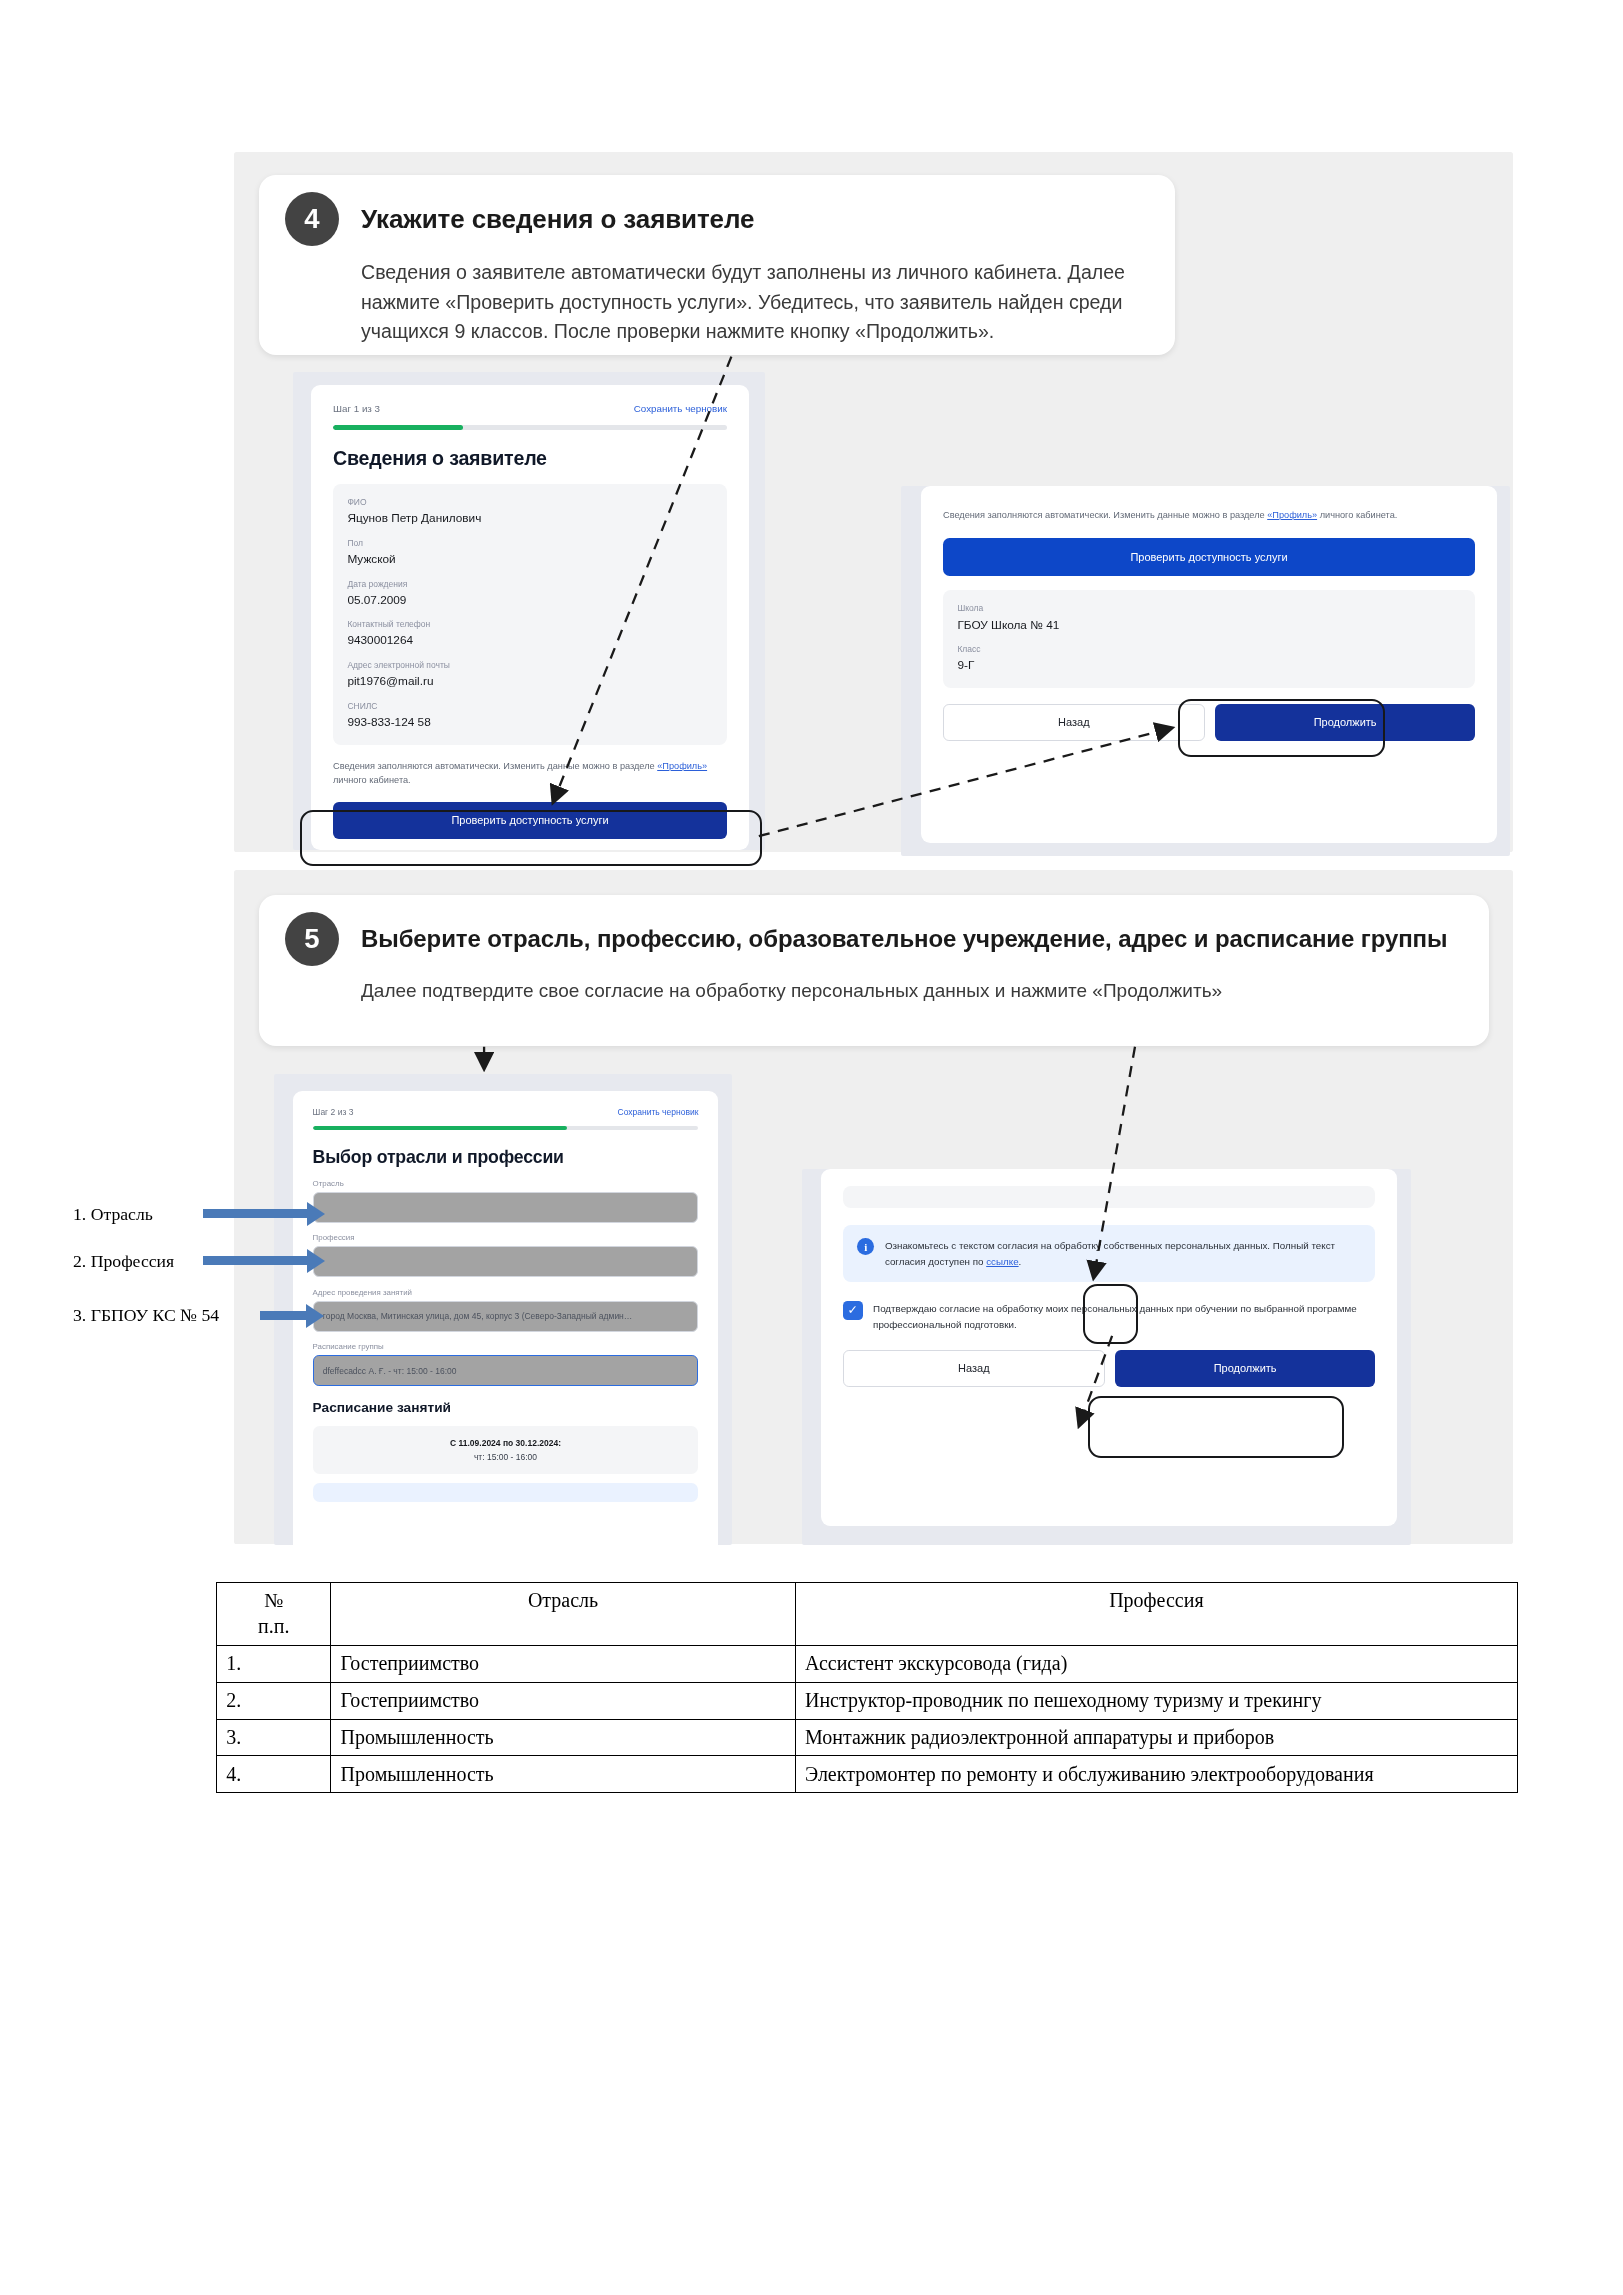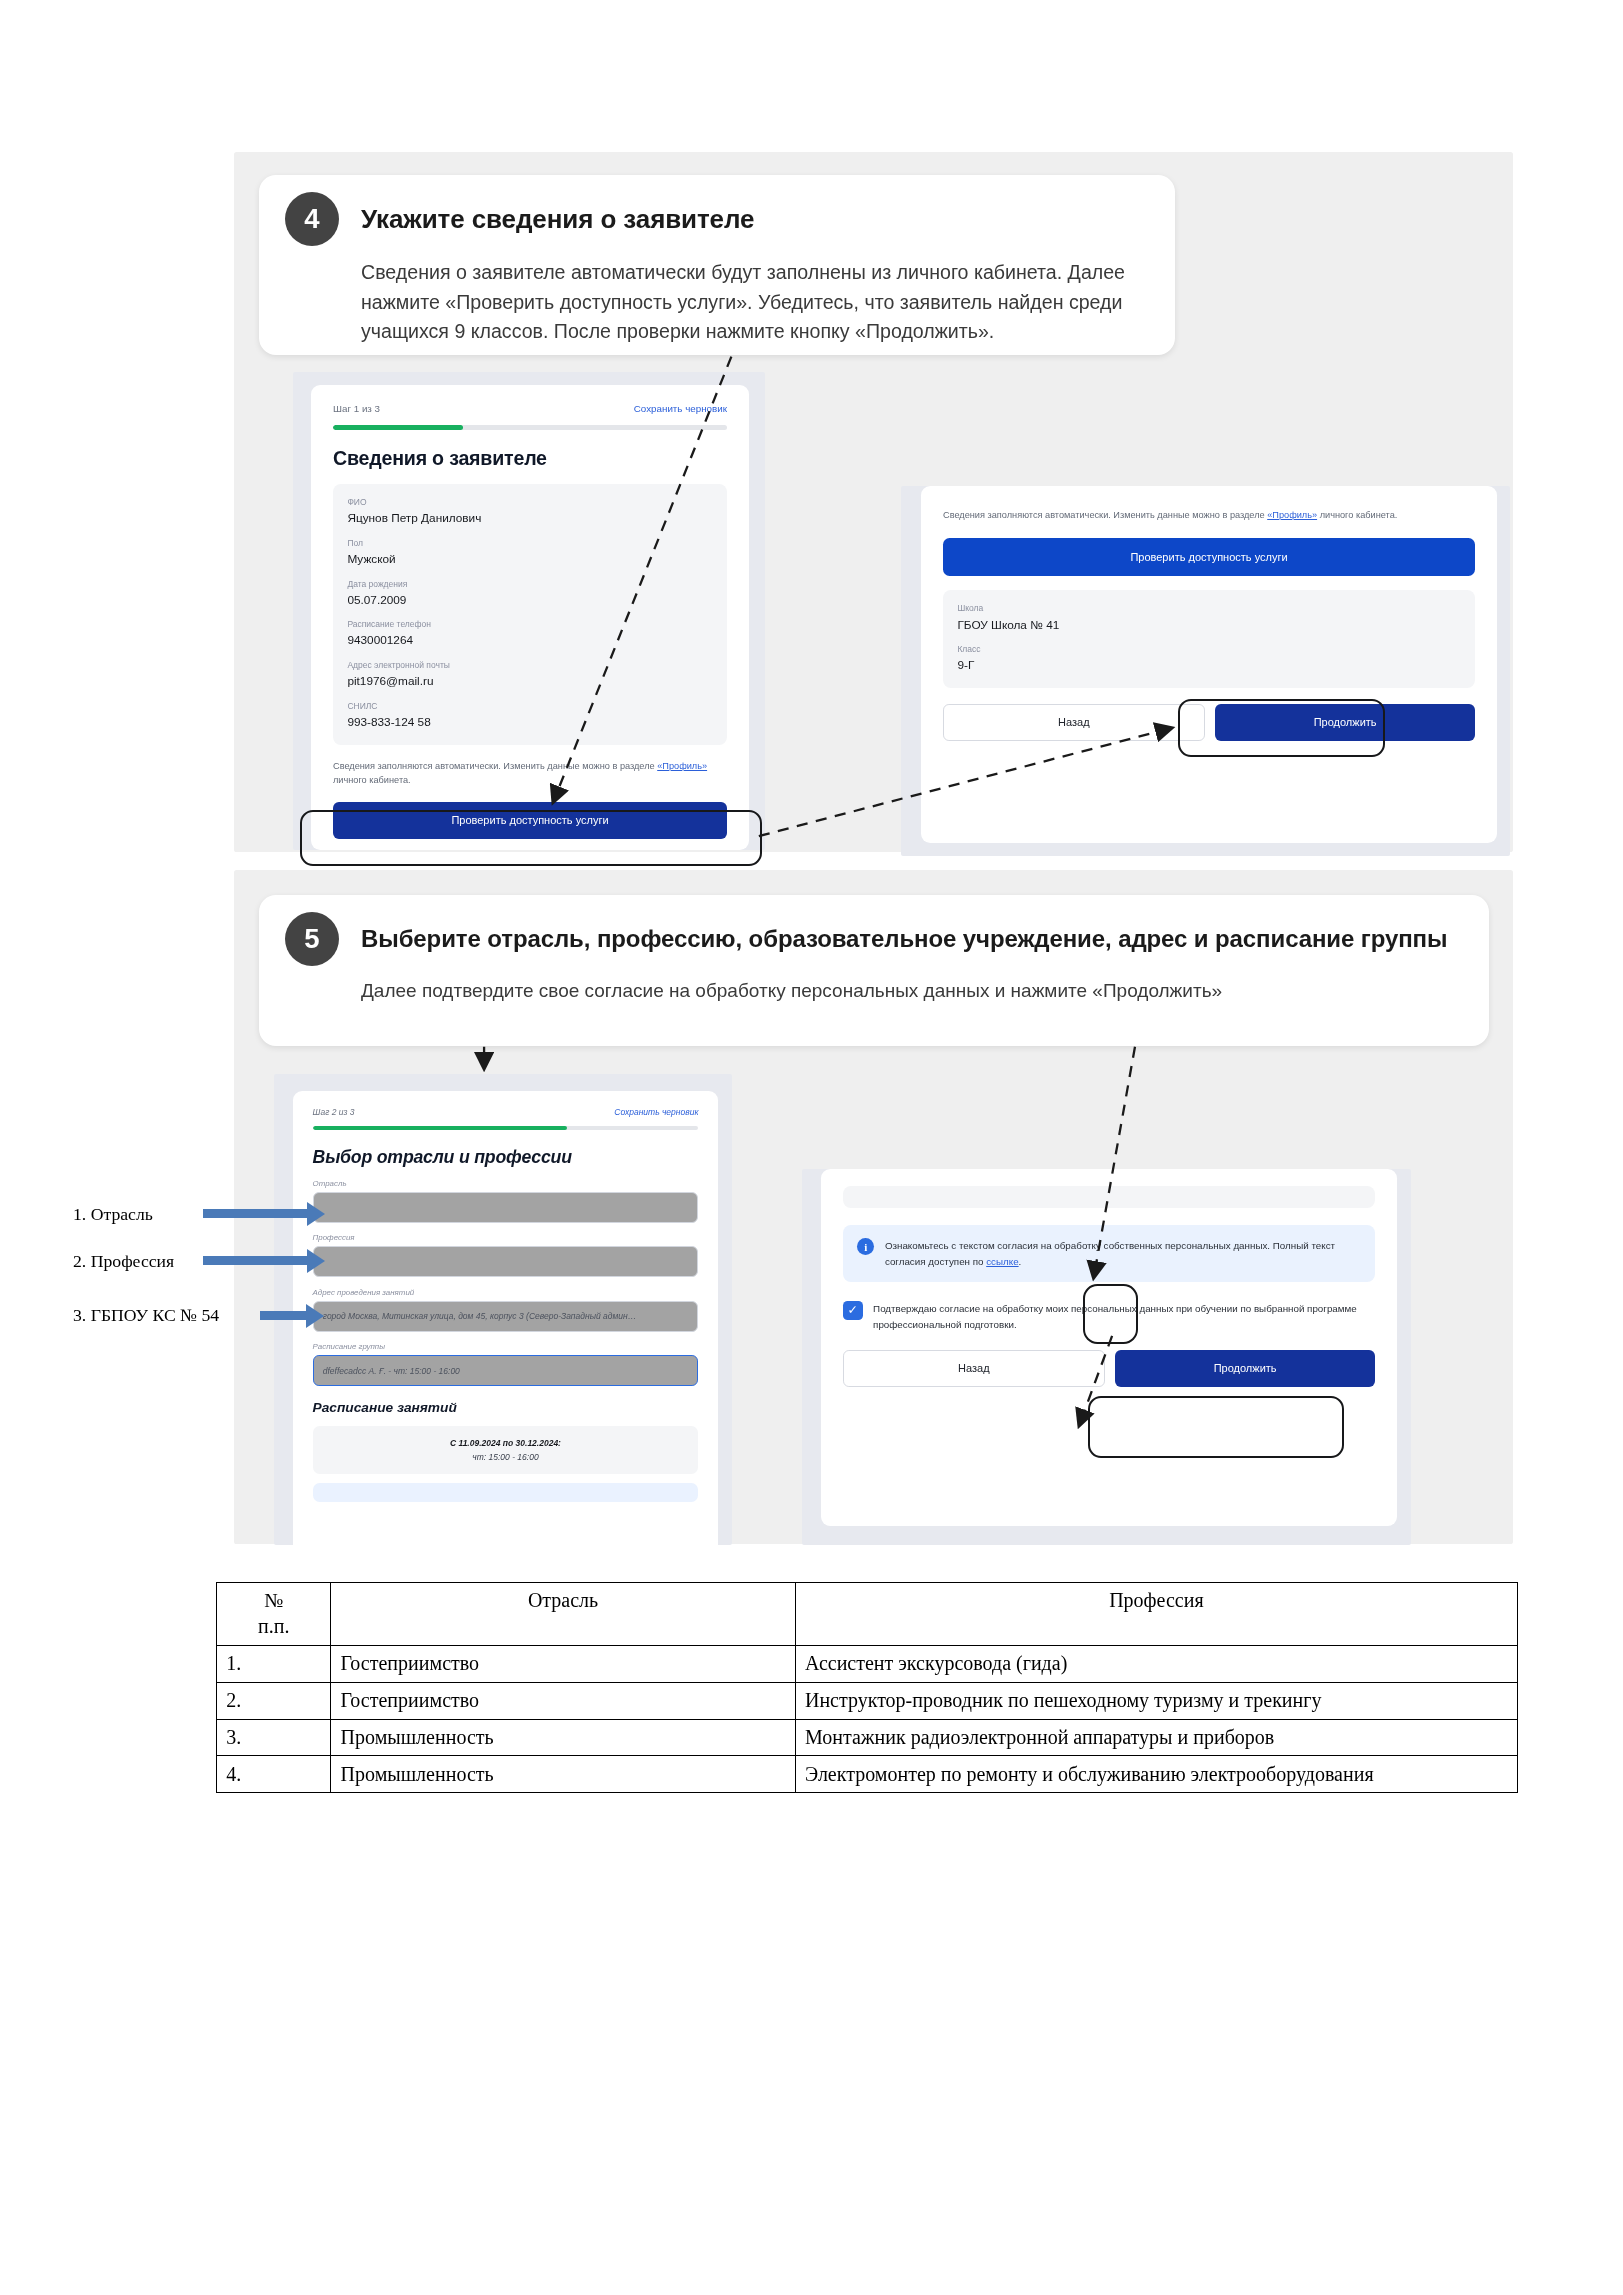--- a/index.html
+++ b/index.html
@@ -47,21 +47,21 @@
   
   #shot4l{left:293px;top:372px;width:472px;height:478px;}
   #shot4l-in{left:311px;top:385px;width:438px;height:465px;}
 
   
   #shot4r{left:901px;top:486px;width:609px;height:370px;}
   #shot4r-in{left:921px;top:486px;width:576px;height:357px;}
 
   
   #shot5l{left:274px;top:1074px;width:458px;height:471px;}
-  #shot5l-in{left:293px;top:1091px;width:425px;height:491px;font-style:italic;}
+  #shot5l-in{left:293px;top:1091px;width:425px;height:491px;}
 
   
   #shot5r{left:802px;top:1169px;width:609px;height:376px;}
   #shot5r-in{left:821px;top:1169px;width:576px;height:357px;}
 
   .pad{padding:18.3px 22px 0 22px;}
 
   .step-row{display:flex;justify-content:space-between;align-items:flex-start;
             font-size:9.8px;color:#6b7280;}
   .draft-link{color:#2b5fd9;}
@@ -176,21 +176,21 @@
         </div>
         <div class="fld">
           <div class="lab">Пол</div>
           <div class="val">Мужской</div>
         </div>
         <div class="fld">
           <div class="lab">Дата рождения</div>
           <div class="val">05.07.2009</div>
         </div>
         <div class="fld">
-          <div class="lab">Расписание телефон</div>
+          <div class="lab">Контактный телефон</div>
           <div class="val">9430001264</div>
         </div>
         <div class="fld">
           <div class="lab">Адрес электронной почты</div>
           <div class="val">pit1976@mail.ru</div>
         </div>
         <div class="fld">
           <div class="lab">СНИЛС</div>
           <div class="val">993-833-124 58</div>
         </div>

